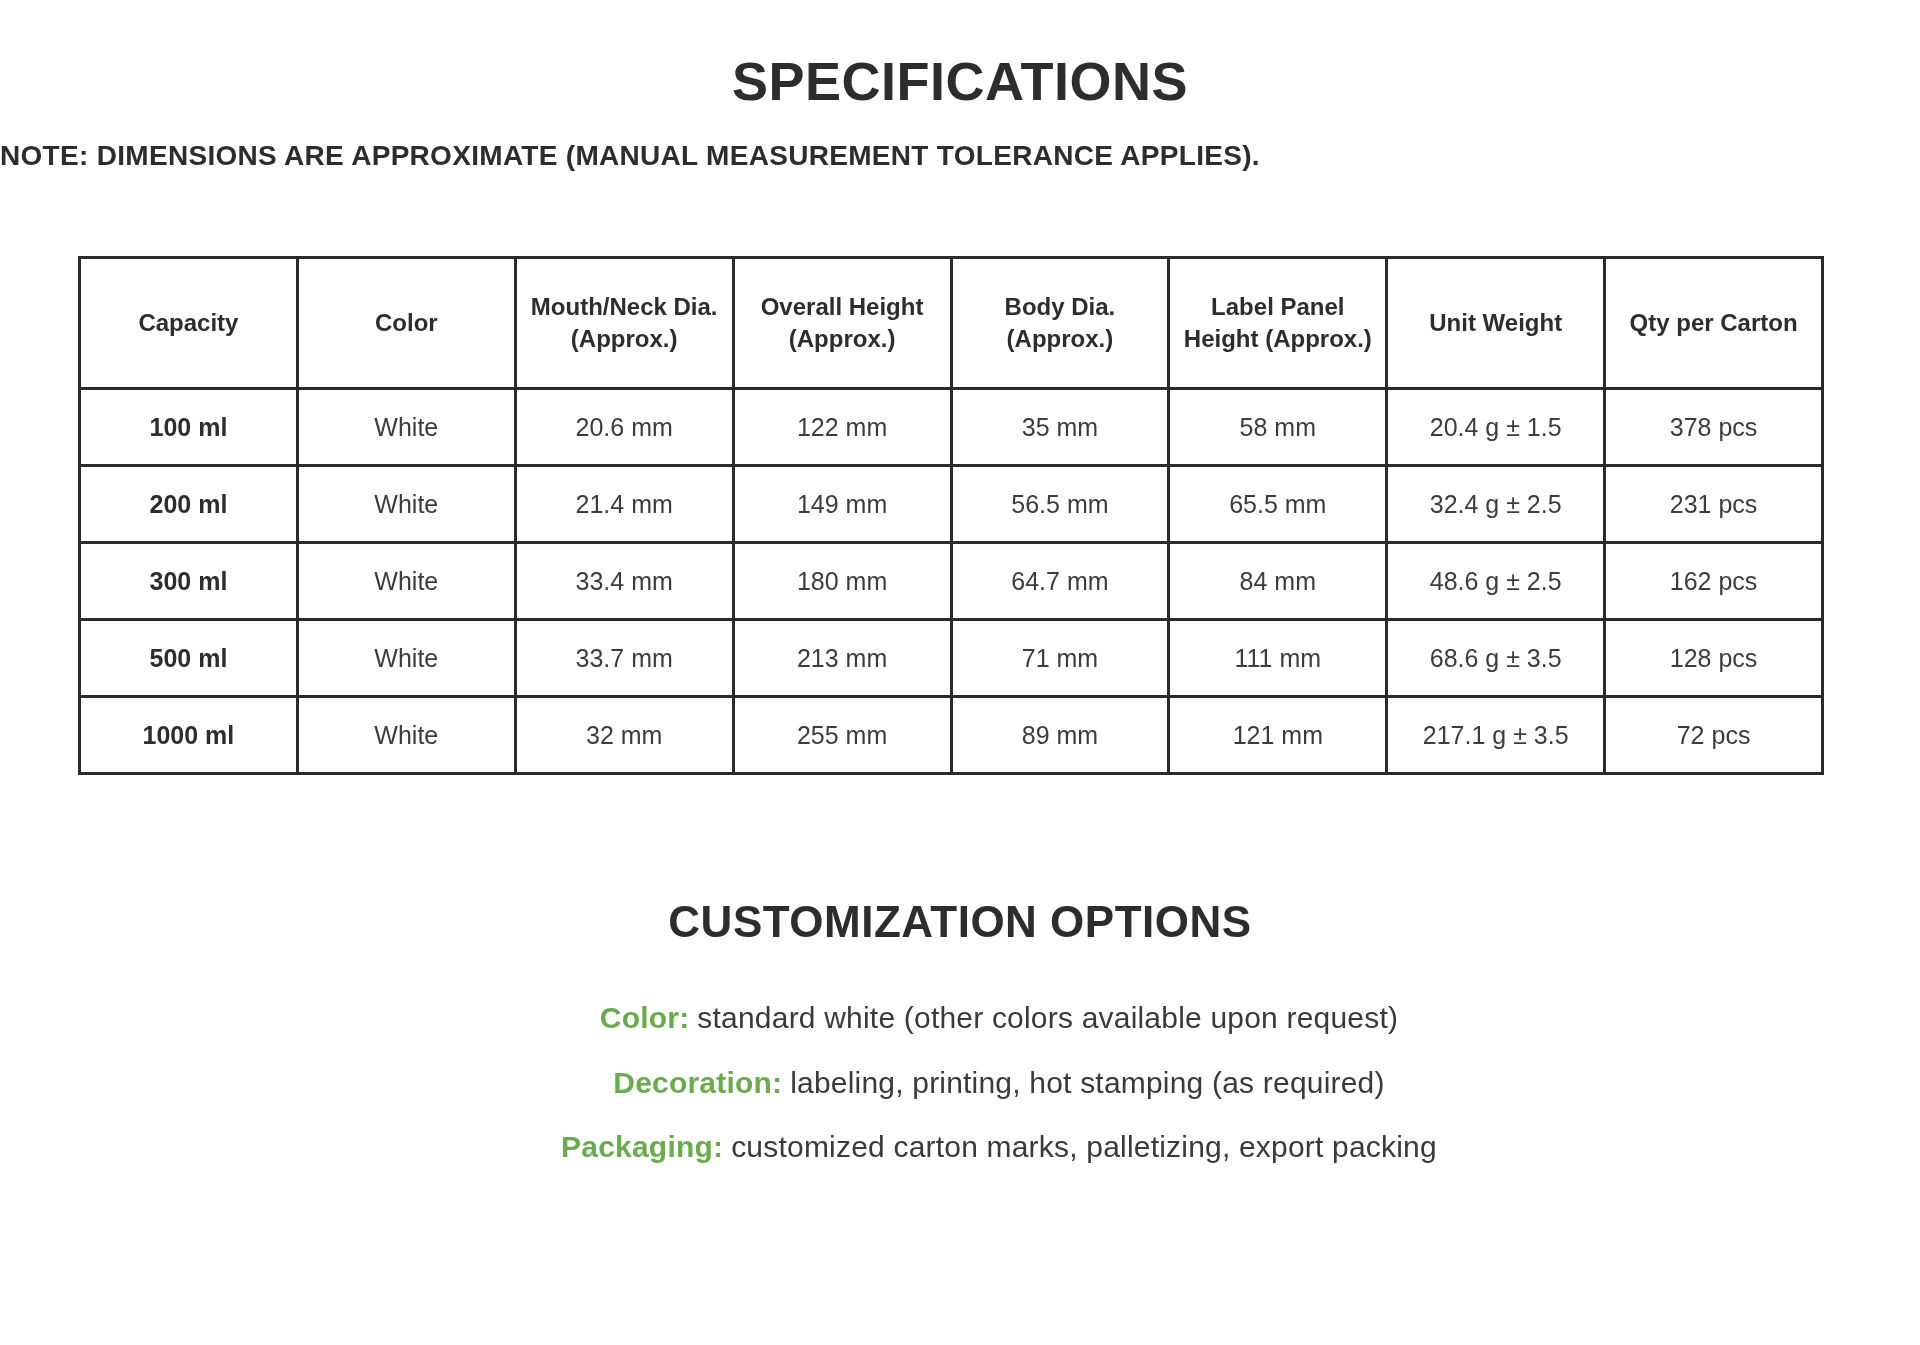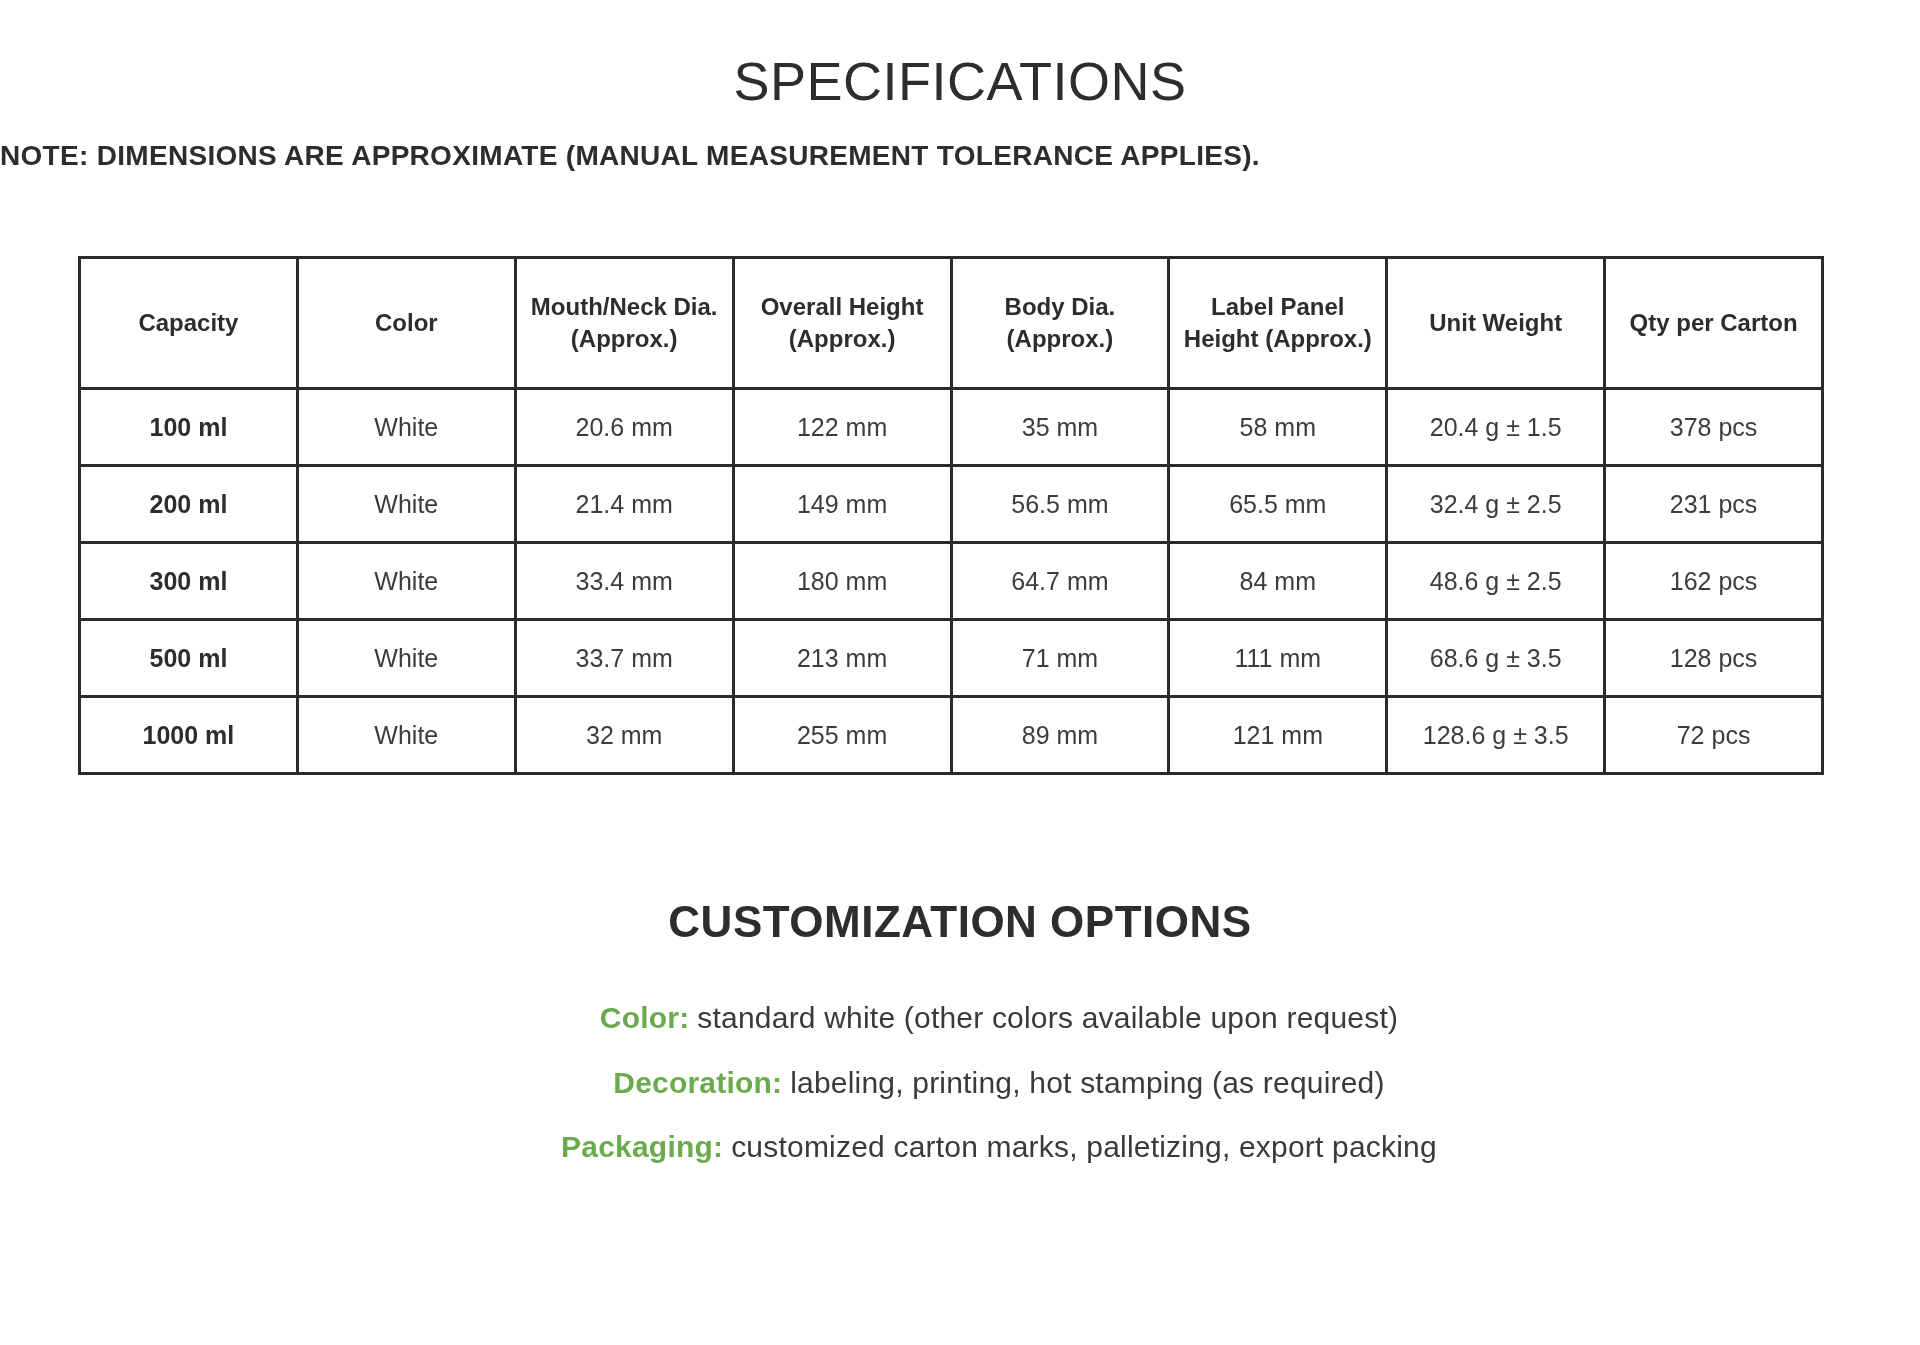--- a/index.html
+++ b/index.html
@@ -14,21 +14,21 @@
   .page {
     position: relative;
     width: 1920px;
     height: 1345px;
     background: #ffffff;
   }
   .spec-title {
     margin: 50px 0 0 0;
     text-align: center;
     font-size: 54px;
-    font-weight: normal;
+    font-weight: bold;
     letter-spacing: 0.5px;
     color: #2d2d2d;
   }
   .spec-note {
     margin: 28px 0 0 0;
     text-align: left;
     font-size: 28px;
     font-weight: bold;
     letter-spacing: 0.3px;
     color: #2d2d2d;
@@ -150,21 +150,21 @@
         <td>68.6 g ± 3.5</td>
         <td>128 pcs</td>
       </tr>
       <tr>
         <td>1000 ml</td>
         <td>White</td>
         <td>32 mm</td>
         <td>255 mm</td>
         <td>89 mm</td>
         <td>121 mm</td>
-        <td>128.6 g ± 3.5</td>
+        <td>217.1 g ± 3.5</td>
         <td>72 pcs</td>
       </tr>
     </tbody>
   </table>
 
   <h2 class="custom-title">CUSTOMIZATION OPTIONS</h2>
 
   <div class="custom-list">
     <p class="custom-item"><span class="custom-label">Color:</span><span>standard white (other colors available upon request)</span></p>
     <p class="custom-item"><span class="custom-label">Decoration:</span><span>labeling, printing, hot stamping (as required)</span></p>

